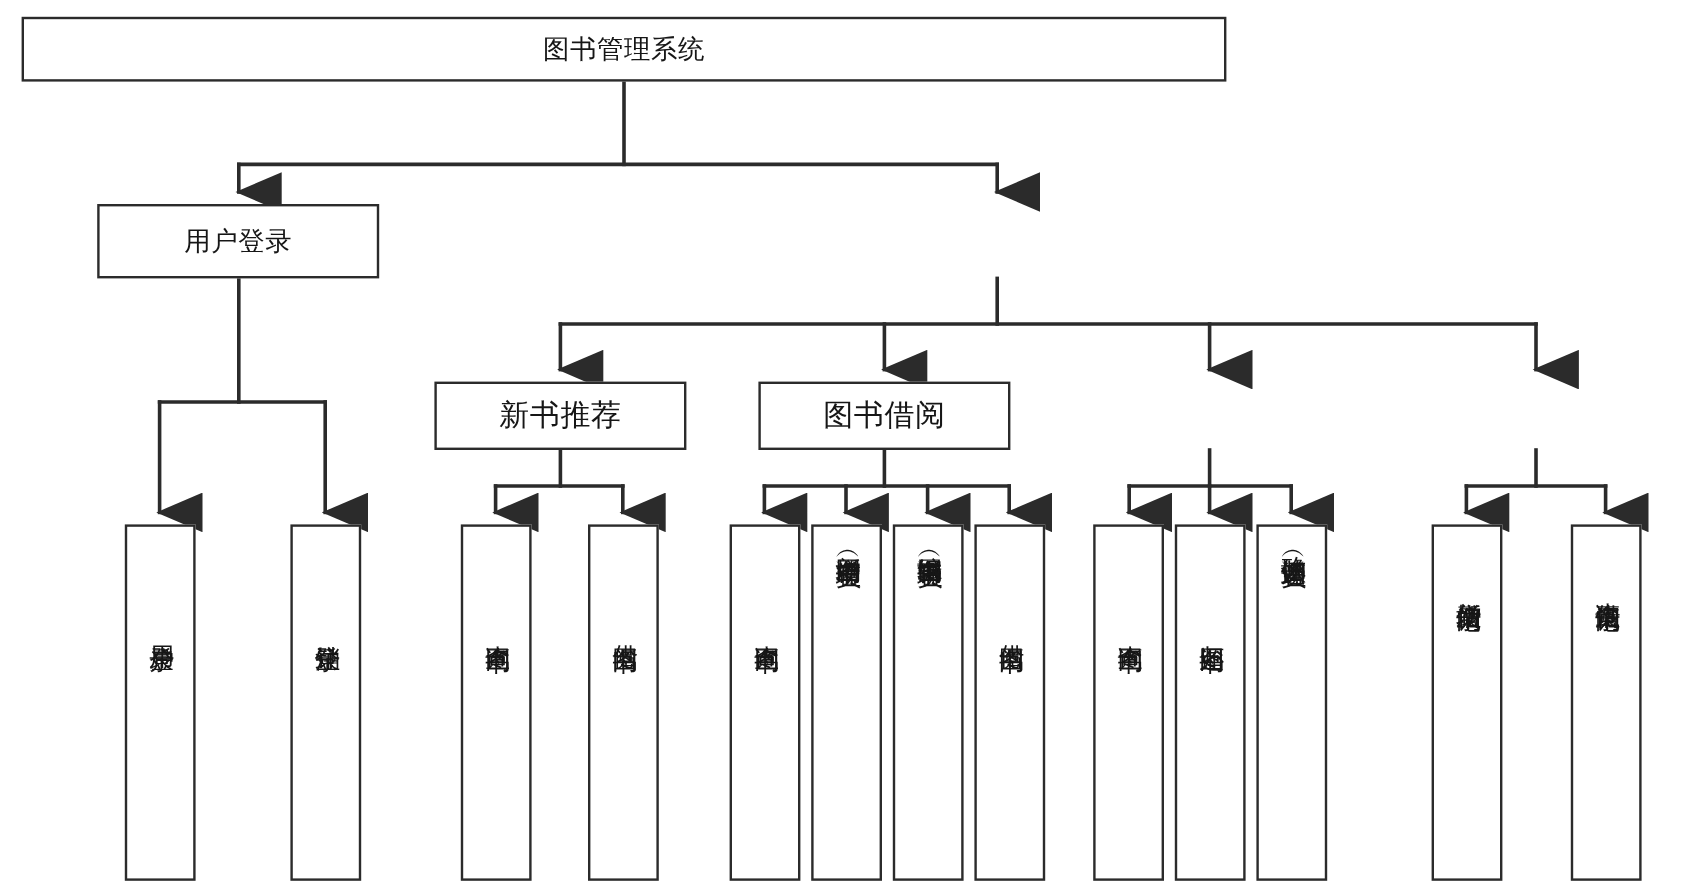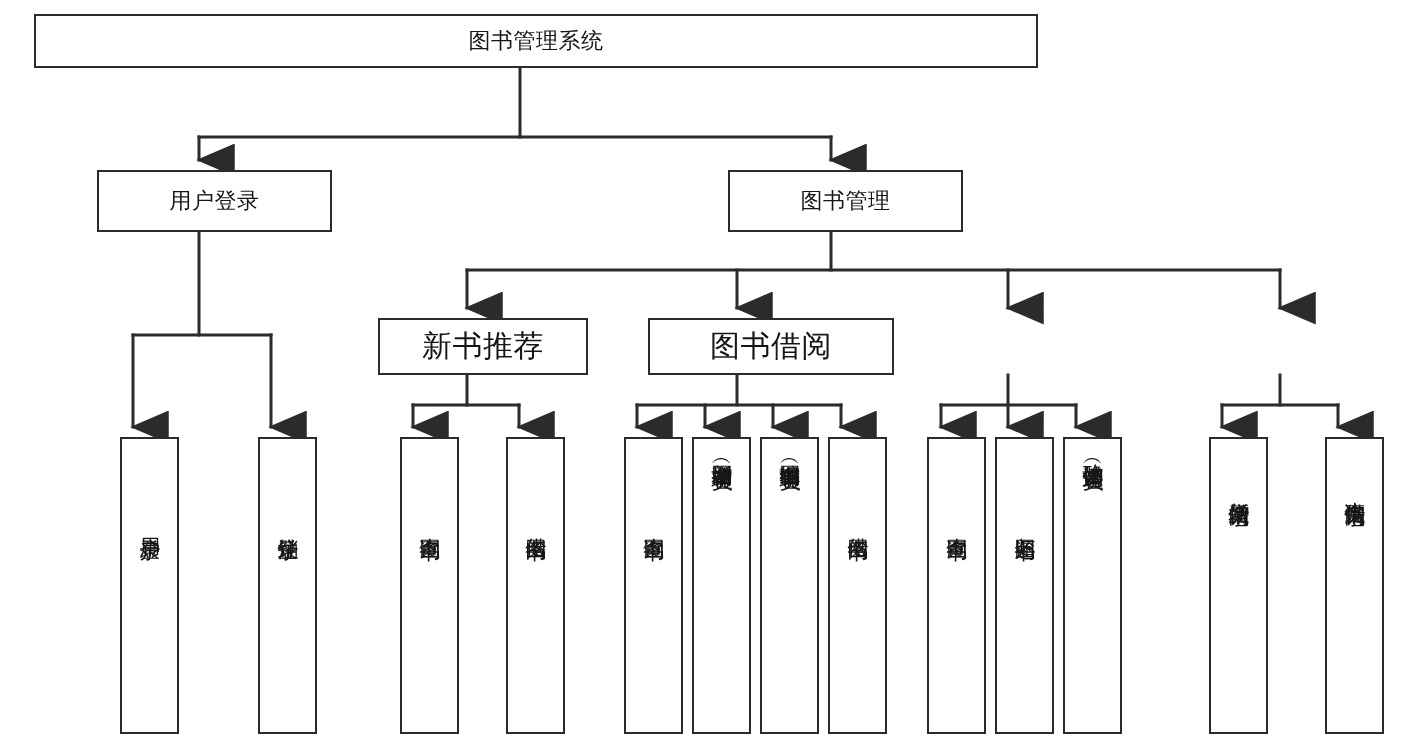--- a/index.html
+++ b/index.html
@@ -28,34 +28,33 @@
   }
   .node {
     position: absolute;
     box-sizing: border-box;
     border: 2.5px solid #2b2b2b;
     background: #ffffff;
     display: flex;
     align-items: center;
     justify-content: center;
     z-index: 2;
-    margin-left: 16px;
   }
   .node .label {
     font-size: 22px;
     line-height: 1.08;
     letter-spacing: 0.5px;
     color: #161616;
     text-align: center;
     white-space: nowrap;
   }
   
   .node.root .label { font-size: 22px; }
   .node.level2 .label { font-size: 22px; }
-  .node.level3 .label { font-size: 30px; }
+  .node.level3 .label { font-size: 25px; }
 
   
   .node.leaf {
     align-items: flex-start;
     justify-content: center;
     padding-top: 0px;
   }
   .node.leaf .label {
     writing-mode: vertical-rl;
     text-orientation: upright;
@@ -135,28 +134,25 @@
     </g>
   </svg>
 
   <div class="node root" style="left:18px; top:14px; width:1004px; height:54px;">
     <span class="label">图书管理系统</span>
   </div>
 
   <div class="node level2" style="left:81px; top:170px; width:235px; height:62px;">
     <span class="label">用户登录</span>
   </div>
-  <div class="node level2" style="left:712px; top:170px; width:235px; height:62px;">
-    <span class="label">图书管理</span>
-  </div>
 
   <div class="node level3" style="left:362px; top:318px; width:210px; height:57px;">
     <span class="label">新书推荐</span>
   </div>
-  <div class="node level3" style="left:632px; top:318px; width:246px; height:57px;">
+  <div class="node level3" style="left:632px; top:318px; width:210px; height:57px;">
     <span class="label">图书借阅</span>
   </div>
 
   <div class="node leaf mid" style="left:104px; top:437px; width:59px; height:297px;">
     <span class="label">用户登录</span>
   </div>
   <div class="node leaf mid" style="left:242px; top:437px; width:59px; height:297px;">
     <span class="label">注销登录</span>
   </div>
 

